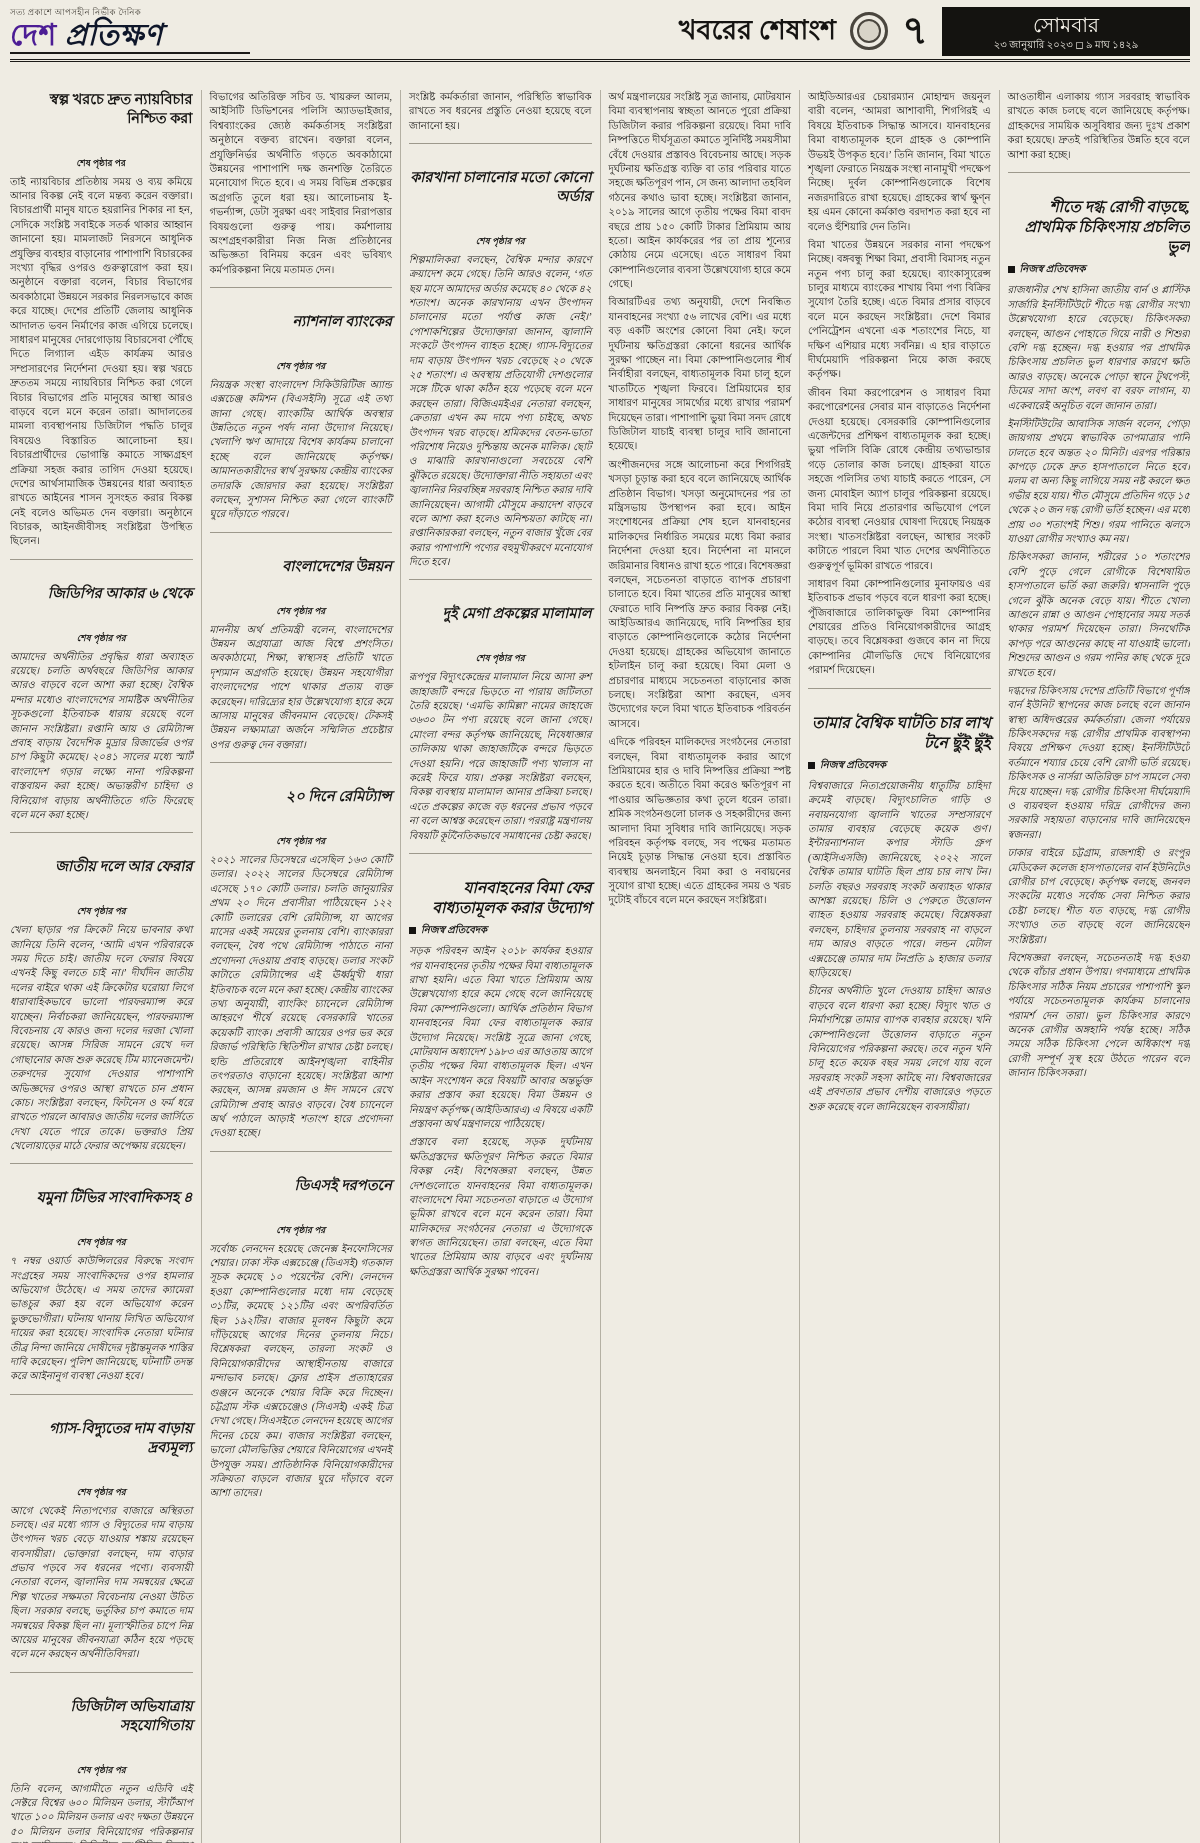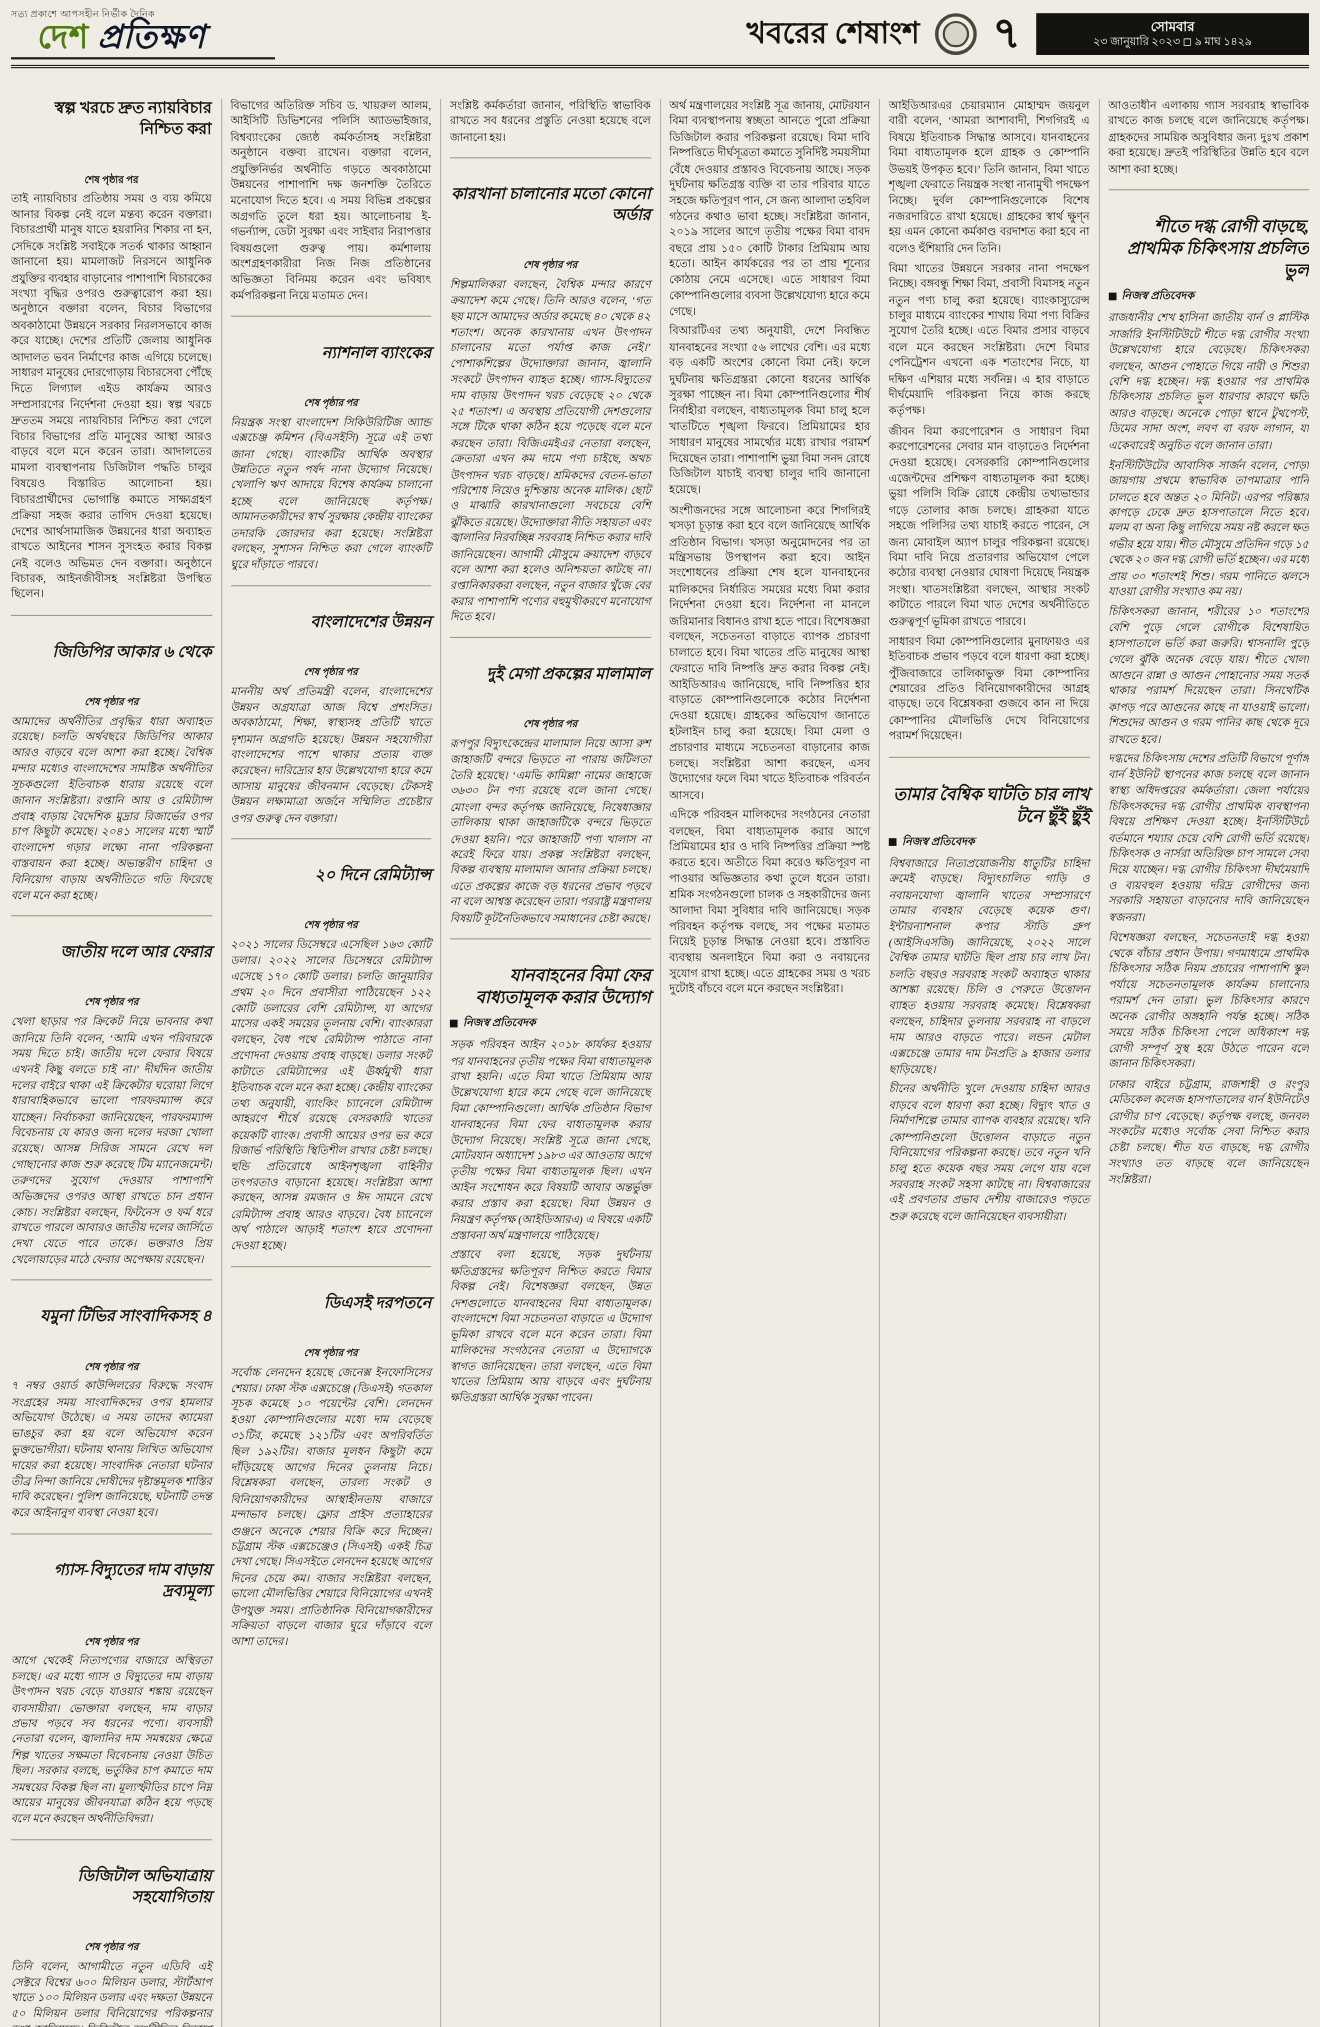--- a/index.html
+++ b/index.html
@@ -9,28 +9,28 @@
     background:#efece3; color:#151412;
     font-family:"Liberation Serif","DejaVu Serif",serif;
   }
   .page { width:1200px; height:1843px; padding:8px 10px 0 10px; display:flex; flex-direction:column;gap:23px; }
 
   
   .header { display:flex; align-items:center; gap:14px; height:54px; border-bottom:3px double #1c1b18; padding-bottom:5px; }
   .masthead { display:flex; flex-direction:column; width:240px; line-height:1.05; }
   .tagline { font-size:8.5px; color:#4a463e; letter-spacing:.4px; margin-bottom:2px; }
   .mast-title { font-size:30px; font-weight:bold; letter-spacing:.5px; border-bottom:2px solid #1c1b18; padding-bottom:2px; }
-  .mast-w1 { color:#4d7c0f;margin-left:24px; }
+  .mast-w1 { color:#4c1d95; }
   .mast-w2 { color:#0f172a;font-style:italic; }
   .section-title { margin-left:auto; font-size:27px; font-weight:bold; white-space:nowrap; }
   .emblem { width:38px; height:38px; border-radius:50%; background:#d8d4c8; border:3px solid #4a463e;
             box-shadow: inset 0 0 0 4px #efece3, inset 0 0 0 6px #4a463e; flex:0 0 auto; }
   .pageno { font-size:40px; font-weight:bold; line-height:1; }
   .datebox { background:#141310; color:#f4f1e8; text-align:center; padding:5px 16px; line-height:1.3; min-width:248px; }
-  .datebox .day { font-size:12px; font-weight:bold; }
+  .datebox .day { font-size:20px; font-weight:normal; }
   .datebox .date { font-size:10px; }
 
   
   .body-grid { flex:1 1 auto; display:flex; margin-top:5px; overflow:hidden; }
   .col { flex:1 1 0; padding:0 8px; border-right:1px solid #b4b0a3; overflow:hidden; }
   .col:first-child { padding-left:0; }
   .col:last-child { border-right:none; padding-right:0; }
 
   .article + .article { margin-top:10px; padding-top:24px; border-top:1px solid #9d998c;font-style:italic; }
   .hl { font-size:14.5px; font-weight:bold; line-height:1.3; text-align:right; margin-bottom:2px; }
@@ -180,19 +180,19 @@
       <article class="article">
         <h2 class="hl big">শীতে দগ্ধ রোগী বাড়ছে, প্রাথমিক চিকিৎসায় প্রচলিত ভুল</h2>
         <div class="byline">
             <span class="sq"></span>
             <span>নিজস্ব প্রতিবেদক</span>
           </div>
         <p class="bodytext">রাজধানীর শেখ হাসিনা জাতীয় বার্ন ও প্লাস্টিক সার্জারি ইনস্টিটিউটে শীতে দগ্ধ রোগীর সংখ্যা উল্লেখযোগ্য হারে বেড়েছে। চিকিৎসকরা বলছেন, আগুন পোহাতে গিয়ে নারী ও শিশুরা বেশি দগ্ধ হচ্ছেন। দগ্ধ হওয়ার পর প্রাথমিক চিকিৎসায় প্রচলিত ভুল ধারণার কারণে ক্ষতি আরও বাড়ছে। অনেকে পোড়া স্থানে টুথপেস্ট, ডিমের সাদা অংশ, লবণ বা বরফ লাগান, যা একেবারেই অনুচিত বলে জানান তারা।</p>
         <p class="bodytext">ইনস্টিটিউটের আবাসিক সার্জন বলেন, পোড়া জায়গায় প্রথমে স্বাভাবিক তাপমাত্রার পানি ঢালতে হবে অন্তত ২০ মিনিট। এরপর পরিষ্কার কাপড়ে ঢেকে দ্রুত হাসপাতালে নিতে হবে। মলম বা অন্য কিছু লাগিয়ে সময় নষ্ট করলে ক্ষত গভীর হয়ে যায়। শীত মৌসুমে প্রতিদিন গড়ে ১৫ থেকে ২০ জন দগ্ধ রোগী ভর্তি হচ্ছেন। এর মধ্যে প্রায় ৩০ শতাংশই শিশু। গরম পানিতে ঝলসে যাওয়া রোগীর সংখ্যাও কম নয়।</p>
         <p class="bodytext">চিকিৎসকরা জানান, শরীরের ১০ শতাংশের বেশি পুড়ে গেলে রোগীকে বিশেষায়িত হাসপাতালে ভর্তি করা জরুরি। শ্বাসনালি পুড়ে গেলে ঝুঁকি অনেক বেড়ে যায়। শীতে খোলা আগুনে রান্না ও আগুন পোহানোর সময় সতর্ক থাকার পরামর্শ দিয়েছেন তারা। সিনথেটিক কাপড় পরে আগুনের কাছে না যাওয়াই ভালো। শিশুদের আগুন ও গরম পানির কাছ থেকে দূরে রাখতে হবে।</p>
         <p class="bodytext">দগ্ধদের চিকিৎসায় দেশের প্রতিটি বিভাগে পূর্ণাঙ্গ বার্ন ইউনিট স্থাপনের কাজ চলছে বলে জানান স্বাস্থ্য অধিদপ্তরের কর্মকর্তারা। জেলা পর্যায়ের চিকিৎসকদের দগ্ধ রোগীর প্রাথমিক ব্যবস্থাপনা বিষয়ে প্রশিক্ষণ দেওয়া হচ্ছে। ইনস্টিটিউটে বর্তমানে শয্যার চেয়ে বেশি রোগী ভর্তি রয়েছে। চিকিৎসক ও নার্সরা অতিরিক্ত চাপ সামলে সেবা দিয়ে যাচ্ছেন। দগ্ধ রোগীর চিকিৎসা দীর্ঘমেয়াদি ও ব্যয়বহুল হওয়ায় দরিদ্র রোগীদের জন্য সরকারি সহায়তা বাড়ানোর দাবি জানিয়েছেন স্বজনরা।</p>
+        <p class="bodytext">ঢাকার বাইরে চট্টগ্রাম, রাজশাহী ও রংপুর মেডিকেল কলেজ হাসপাতালের বার্ন ইউনিটেও রোগীর চাপ বেড়েছে। কর্তৃপক্ষ বলছে, জনবল সংকটের মধ্যেও সর্বোচ্চ সেবা নিশ্চিত করার চেষ্টা চলছে। শীত যত বাড়ছে, দগ্ধ রোগীর সংখ্যাও তত বাড়ছে বলে জানিয়েছেন সংশ্লিষ্টরা।</p>
         <p class="bodytext">বিশেষজ্ঞরা বলছেন, সচেতনতাই দগ্ধ হওয়া থেকে বাঁচার প্রধান উপায়। গণমাধ্যমে প্রাথমিক চিকিৎসার সঠিক নিয়ম প্রচারের পাশাপাশি স্কুল পর্যায়ে সচেতনতামূলক কার্যক্রম চালানোর পরামর্শ দেন তারা। ভুল চিকিৎসার কারণে অনেক রোগীর অঙ্গহানি পর্যন্ত হচ্ছে। সঠিক সময়ে সঠিক চিকিৎসা পেলে অধিকাংশ দগ্ধ রোগী সম্পূর্ণ সুস্থ হয়ে উঠতে পারেন বলে জানান চিকিৎসকরা।</p>
-        <p class="bodytext">ঢাকার বাইরে চট্টগ্রাম, রাজশাহী ও রংপুর মেডিকেল কলেজ হাসপাতালের বার্ন ইউনিটেও রোগীর চাপ বেড়েছে। কর্তৃপক্ষ বলছে, জনবল সংকটের মধ্যেও সর্বোচ্চ সেবা নিশ্চিত করার চেষ্টা চলছে। শীত যত বাড়ছে, দগ্ধ রোগীর সংখ্যাও তত বাড়ছে বলে জানিয়েছেন সংশ্লিষ্টরা।</p>
       </article>
     </section>
 
   </main>
 </div>
 
 </body></html>

